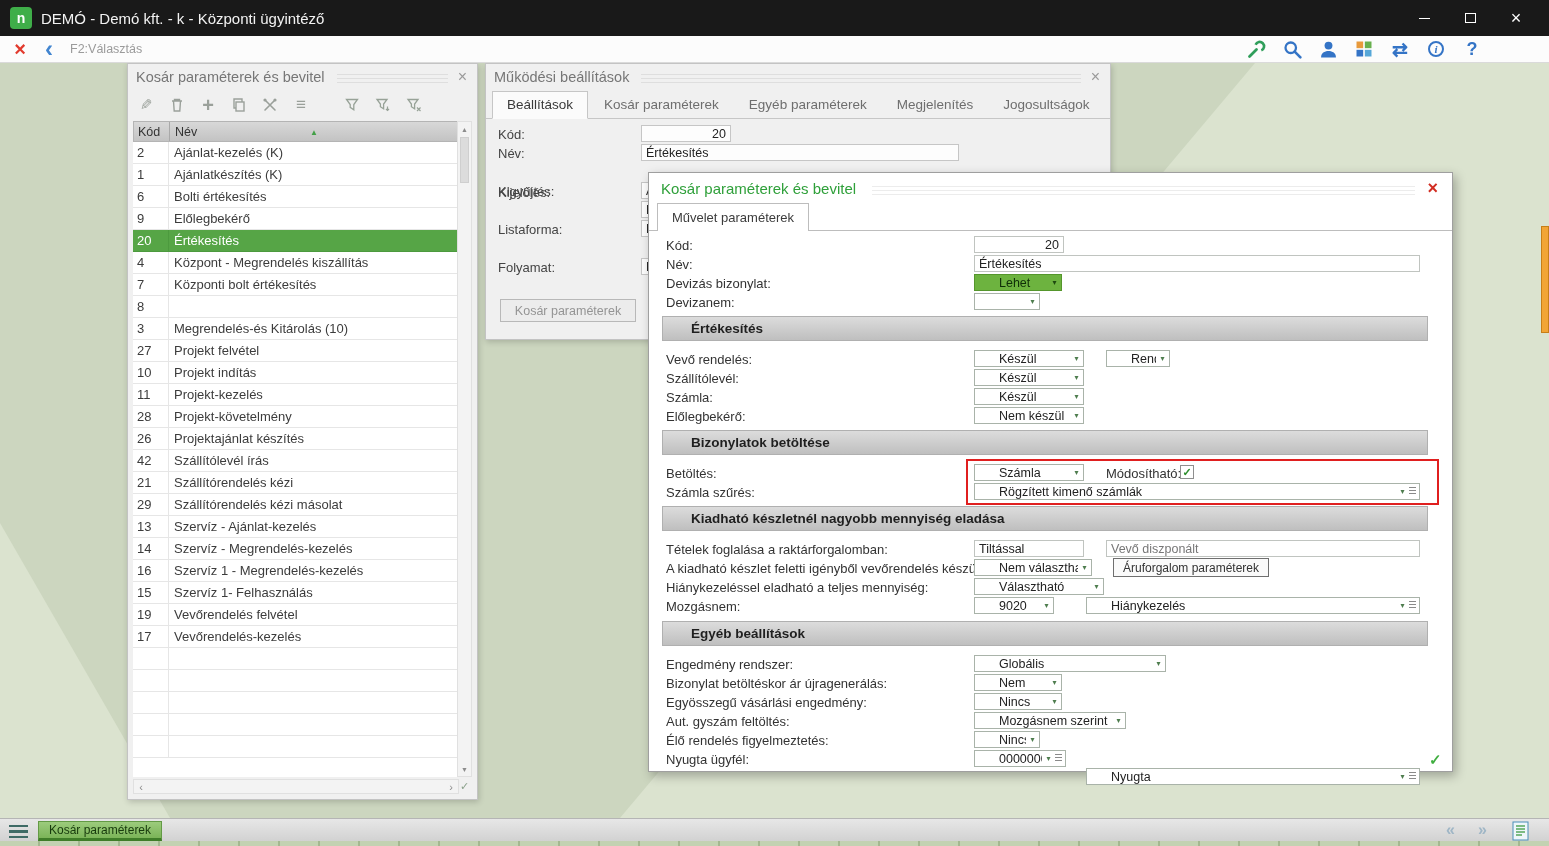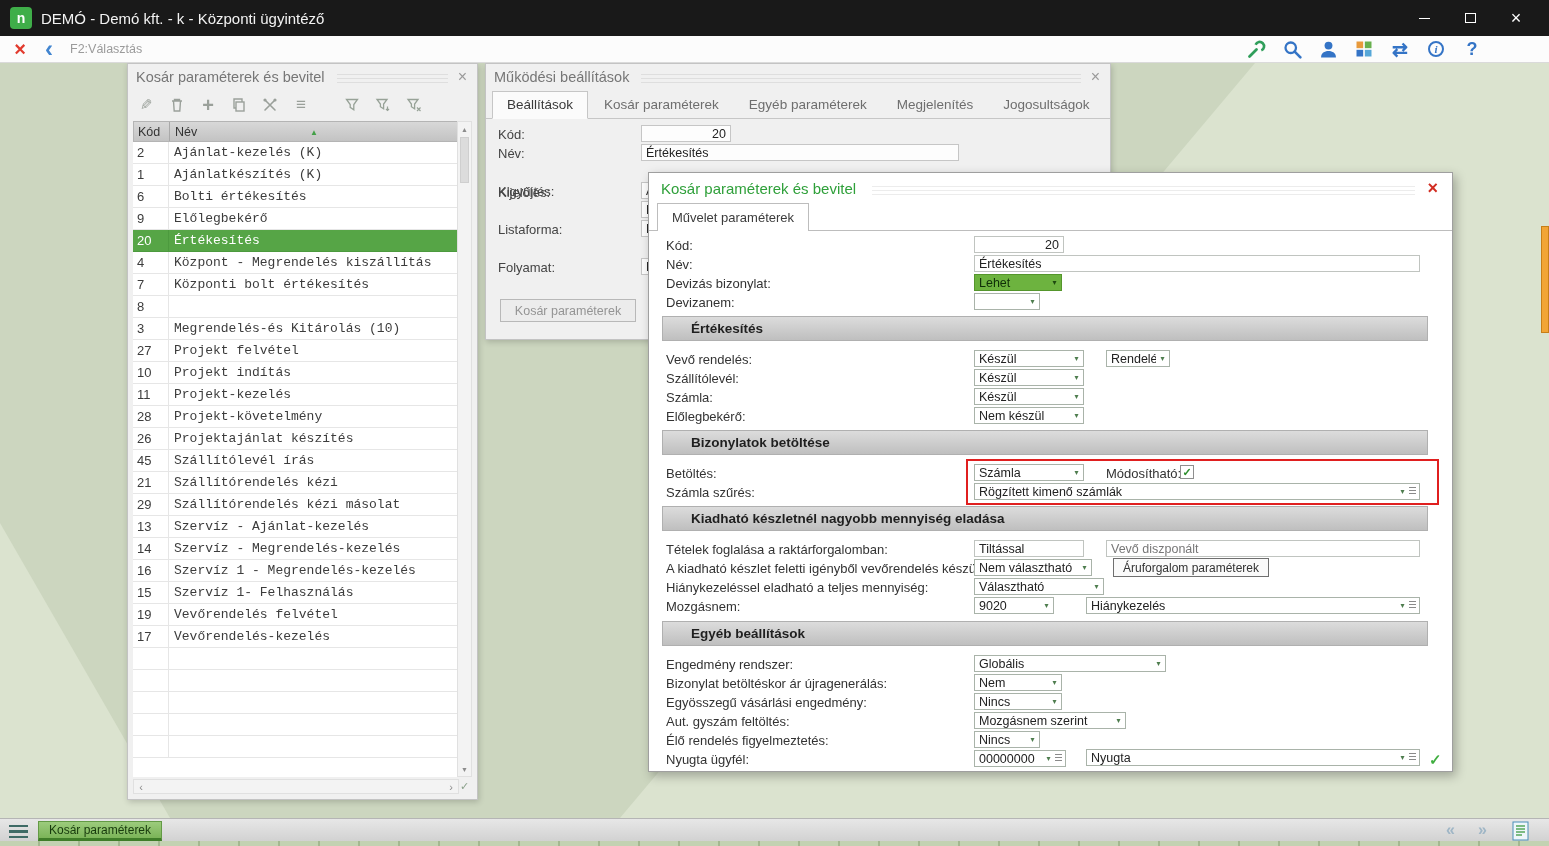--- a/index.html
+++ b/index.html
@@ -58,21 +58,21 @@
 
   .thead{position:absolute;top:57px;left:5px;width:326px;height:21px;display:flex;
     background:linear-gradient(#d8d8d8,#c3c3c3);border:1px solid #b4b4b4;font-size:12.5px;color:#333;}
   .th-kod{width:36px;padding-left:4px;border-right:1px solid #a9a9a9;display:flex;align-items:center;}
   .th-nev{flex:1;padding-left:5px;display:flex;align-items:center;position:relative;}
   .sort-ic{position:absolute;left:140px;top:6px;font-size:8px;color:#43a047;}
 
   .tbody{position:absolute;top:78px;left:5px;width:326px;bottom:22px;background:#fff;overflow:hidden;}
   .trow{height:22px;display:flex;border-bottom:1px solid #e6e6e6;font-size:13px;color:#3c3c3c;background:#fff;}
   .td-kod{width:36px;padding-left:4px;border-right:1px solid #e6e6e6;display:flex;align-items:center;}
-  .td-nev{flex:1;padding-left:5px;display:flex;align-items:center;white-space:nowrap;overflow:hidden;font-family:Liberation Mono, monospace;}
+  .td-nev{flex:1;padding-left:5px;display:flex;align-items:center;white-space:nowrap;overflow:hidden;}
   .trow.selected{background:#56a546;color:#fff;border-bottom-color:#4c9a3e;}
   .trow.selected .td-kod{border-right-color:#4c9a3e;}
 
   .vscroll{position:absolute;top:57px;right:5px;width:15px;bottom:22px;background:#f3f3f3;border:1px solid #e0e0e0;}
   .vs-arrow{height:14px;display:flex;align-items:center;justify-content:center;font-size:7px;color:#8c8c8c;}
   .vs-arrow.bottom{position:absolute;bottom:0;left:0;right:0;}
   .vs-thumb{position:absolute;top:15px;left:2px;right:2px;height:46px;background:#dcdcdc;border:1px solid #cfcfcf;}
   .hscroll{position:absolute;left:5px;bottom:5px;height:15px;width:326px;background:#f3f3f3;border:1px solid #e0e0e0;
     display:flex;justify-content:space-between;align-items:center;}
   .hs-arrow{width:14px;text-align:center;font-size:11px;color:#8c8c8c;line-height:12px;}
@@ -107,21 +107,21 @@
 
   .dlbl{position:absolute;left:17px;font-size:13px;color:#333;height:17px;line-height:17px;white-space:nowrap;}
   .secbar{position:absolute;left:13px;width:766px;height:25px;background:linear-gradient(#dcdcdc,#bfbfbf);
     border:1px solid #b0b0b0;display:flex;align-items:center;padding-left:28px;
     font-weight:bold;font-size:13.5px;color:#1f1f1f;}
   .ctl{position:absolute;height:17px;font-size:12.5px;}
   .inputc{background:#fff;border:1px solid #c0c4c0;display:flex;align-items:center;padding:0 4px;color:#222;
     white-space:nowrap;overflow:hidden;}
   .muted{color:#777;}
   .selectc{background:#fff;border:1px solid #a9b3a9;display:flex;align-items:center;color:#222;padding-left:4px;}
-  .sval{flex:1;white-space:nowrap;overflow:hidden;}
+  .sval{flex:1;white-space:nowrap;overflow:hidden;margin-left:20px;}
   .sarr{flex:0 0 13px;text-align:center;font-size:8px;color:#4e7d4e;}
   .selectc.green{background:#6db33f;border-color:#55962c;}
   .selectc.green .sval{color:#0f2e08;}
   .selectc.green .sarr{color:#1e4a10;}
   .mini{flex:0 0 7px;height:9px;margin-right:3px;
     background:repeating-linear-gradient(to bottom,#8a8a8a 0 1px,transparent 1px 3px);}
   .cb{position:absolute;width:14px;height:14px;background:#fff;border:1px solid #8f8f8f;
     display:flex;align-items:center;justify-content:center;}
   .cbg{color:#2f8f2f;font-size:11px;font-weight:bold;line-height:11px;}
   .dbtn{position:absolute;height:19px;background:#fafafa;border:1px solid #6f6f6f;display:flex;
@@ -327,21 +327,21 @@
           </div>
           <div class="trow">
             <div class="td-kod">28</div>
             <div class="td-nev">Projekt-követelmény</div>
           </div>
           <div class="trow">
             <div class="td-kod">26</div>
             <div class="td-nev">Projektajánlat készítés</div>
           </div>
           <div class="trow">
-            <div class="td-kod">45</div>
+            <div class="td-kod">42</div>
             <div class="td-nev">Szállítólevél írás</div>
           </div>
           <div class="trow">
             <div class="td-kod">21</div>
             <div class="td-nev">Szállítórendelés kézi</div>
           </div>
           <div class="trow">
             <div class="td-kod">29</div>
             <div class="td-nev">Szállítórendelés kézi másolat</div>
           </div>
@@ -571,21 +571,21 @@
         <span class="sval">Nincs</span>
         <span class="sarr">▾</span>
       </div>
 
       <span class="dlbl" style="top:578px">Nyugta ügyfél:</span>
       <div class="ctl selectc" style="left:325px;top:577px;width:92px">
         <span class="sval">00000000</span>
         <span class="sarr">▾</span>
         <span class="mini"></span>
       </div>
-      <div class="ctl selectc" style="left:437px;top:576px;width:334px">
+      <div class="ctl selectc" style="left:437px;top:595px;width:334px">
         <span class="sval">Nyugta</span>
         <span class="sarr">▾</span>
         <span class="mini"></span>
       </div>
 
       <span class="dlg-check">✓</span>
     </div>
   </div>
 
   <div class="statusbar">

